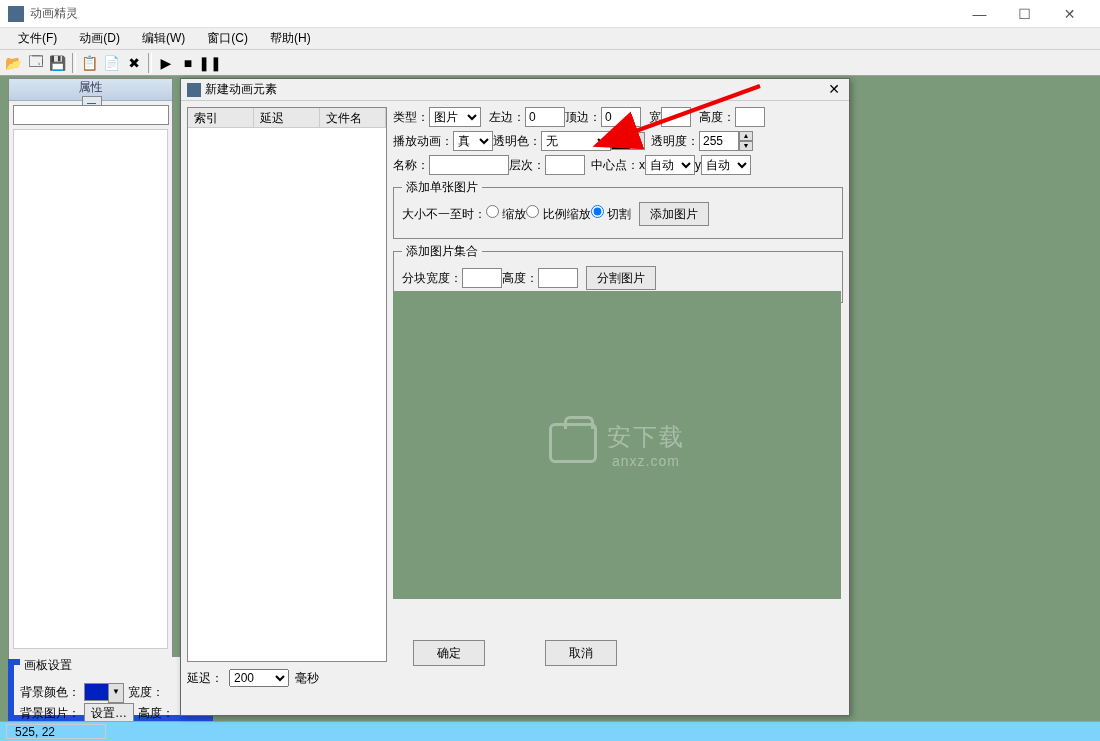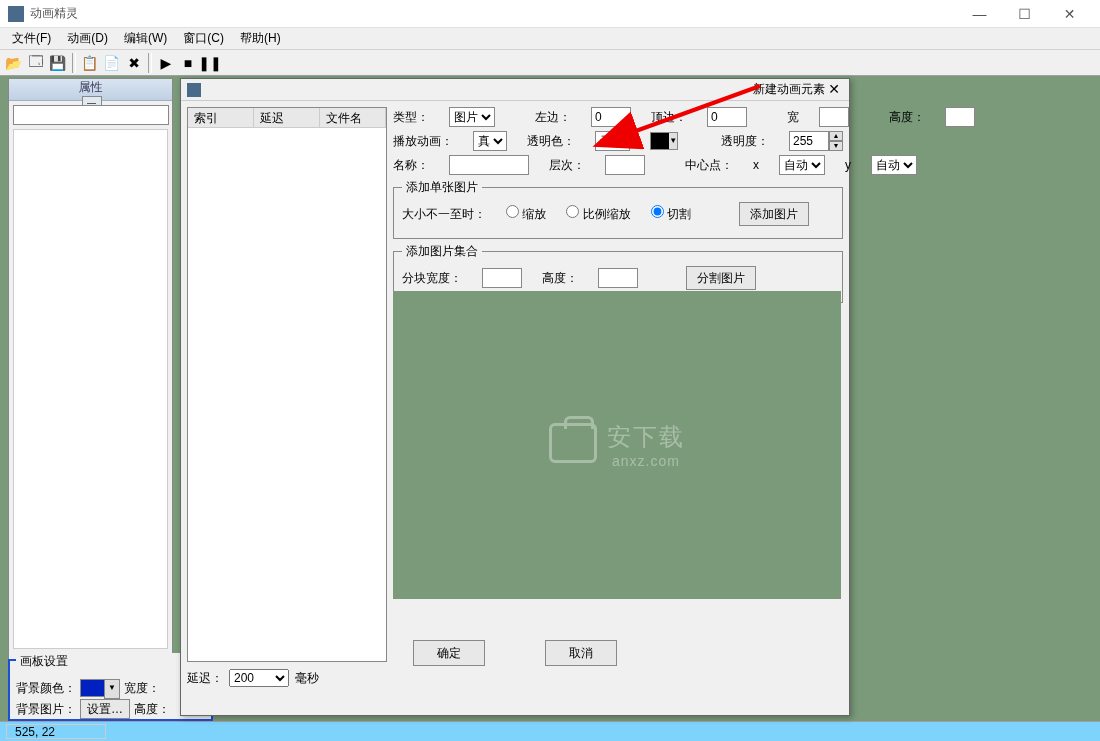--- a/index.html
+++ b/index.html
@@ -7,62 +7,62 @@
 
 
 .titlebar { height: 28px; background: #fff; border-bottom: 1px solid #e0e0e0; display: flex; align-items: center; padding: 0 8px; }
 .titlebar .app-icon { width: 16px; height: 16px; background: #4a6a8a; margin-right: 6px; display: inline-block; }
 .titlebar .title { color: #555; flex: 1; }
 .winctrl { display: flex; }
 .winctrl button { width: 45px; height: 28px; border: none; background: transparent; color: #555; cursor: pointer; font-size: 14px; }
 
 
 .menubar { height: 22px; background: #f0f0f0; display: flex; align-items: center; padding: 0 4px; border-bottom: 1px solid #d0d0d0; }
-.menubar span { padding: 2px 8px; cursor: pointer; }
+.menubar span { padding: 2px 8px; cursor: pointer; margin-left: 6px; }
 
 
 .toolbar { height: 26px; background: #f0f0f0; border-bottom: 1px solid #a0a0a0; display: flex; align-items: center; padding: 0 4px; gap: 2px; }
 .toolbar .tbtn { width: 20px; height: 20px; display: flex; align-items: center; justify-content: center; cursor: pointer; font-size: 14px; }
 .toolbar .sep { width: 4px; height: 20px; border-left: 1px solid #a0a0a0; border-right: 1px solid #fff; margin: 0 2px; }
 
 
 .workarea { position: absolute; top: 76px; left: 0; right: 0; bottom: 20px; background: #7a9a7a; }
 
 
 .proppanel { position: absolute; left: 8px; top: 2px; width: 165px; height: 630px; background: #f0f0f0; border: 1px solid #888; }
 .proppanel .phead { height: 22px; background: linear-gradient(#d8e4f0, #c0d0e4); display: flex; align-items: center; padding: 0 4px; border-bottom: 1px solid #a0b0c0; flex-direction: column; }
 .proppanel .phead .picon { width: 14px; height: 14px; background: #4a6a8a; margin-right: 4px; }
 .proppanel .phead .ptitle { flex: 1; color: #335; }
 .proppanel .phead .pbtn { width: 20px; height: 14px; border: 1px solid #888; background: #e0e8f0; margin-left: 2px; font-size: 9px; text-align: center; line-height: 12px; cursor: pointer; }
 .proppanel input.psearch { width: 156px; margin: 4px; height: 20px; border: 1px solid #888; padding: 0 4px; }
 .proppanel .pbody { background: #fff; height: 520px; margin: 0 4px; border: 1px solid #ccc; }
 
 
-.canvasgrp { position: absolute; left: 8px; bottom: 0; width: 205px; height: 62px; border: 2px solid #1d4ed8; background: #f0f0f0; }
+.canvasgrp { position: absolute; left: 8px; bottom: 0; width: 205px; height: 62px; border: 6px solid #1d4ed8; background: #f0f0f0; }
 .canvasgrp legend { font-size: 12px; padding: 0 4px; position: relative; top: -8px; left: 6px; background: #f0f0f0; }
 .canvasgrp .row { display: flex; align-items: center; padding: 1px 6px; gap: 4px; }
 .colorswatch { width: 40px; height: 18px; background: #0020c0; border: 1px solid #888; display: inline-block; position: relative; }
 .colorswatch::after { content: "▼"; position: absolute; right: -1px; top: -1px; width: 14px; height: 18px; background: #e0e0e0; border: 1px solid #888; font-size: 8px; text-align: center; line-height: 16px; }
 .smallbtn { height: 20px; padding: 0 6px; border: 1px solid #888; background: #e8e8e8; cursor: pointer; }
 
 
 .dialog { position: absolute; left: 180px; top: 2px; width: 670px; height: 638px; background: #f0f0f0; border: 1px solid #666; box-shadow: 2px 2px 6px rgba(0,0,0,.3); z-index: 10; }
 .dialog .dhead { height: 22px; display: flex; align-items: center; padding: 0 6px; border-bottom: 1px solid #ccc; }
 .dialog .dhead .dicon { width: 14px; height: 14px; background: #4a6a8a; margin-right: 4px; }
-.dialog .dhead .dtitle { flex: 1; text-align: right; }
+.dialog .dhead .dtitle { flex: 1; }
 .dialog .dhead .dclose { width: 18px; height: 18px; font-size: 14px; cursor: pointer; text-align: center; }
 
 
 .dlg-left { position: absolute; left: 6px; top: 28px; width: 200px; height: 555px; background: #fff; border: 1px solid #888; }
 .dlg-left .lhead { height: 20px; background: #e8e8e8; border-bottom: 1px solid #ccc; display: flex; }
 .dlg-left .lhead span { flex: 1; border-right: 1px solid #ccc; padding: 2px 6px; text-align: left; }
 
 
 .dlg-right { position: absolute; left: 212px; top: 28px; right: 6px; }
-.frow { display: flex; align-items: center; margin-bottom: 4px; flex-wrap: nowrap; gap: 20px; }
+.frow { display: flex; align-items: center; margin-bottom: 4px; flex-wrap: nowrap; gap: 0; }
 .frow label { white-space: nowrap; }
 .frow input[type=text] { height: 20px; border: 1px solid #888; padding: 0 3px; width: 40px; }
 .frow select { height: 20px; border: 1px solid #888; background: #fff; }
 .sel-hl { background: #2060c0; color: #fff; padding: 0 2px; }
 
 fieldset.grp { border: 1px solid #888; margin: 4px 0; padding: 6px 8px 8px; }
 fieldset.grp legend { padding: 0 4px; }
 .btn { height: 24px; padding: 0 10px; border: 1px solid #888; background: #e8e8e8; cursor: pointer; }
 
 .preview { position: absolute; left: 212px; top: 212px; width: 448px; height: 308px; background: #7a9a7a; display: flex; align-items: center; justify-content: center; }

